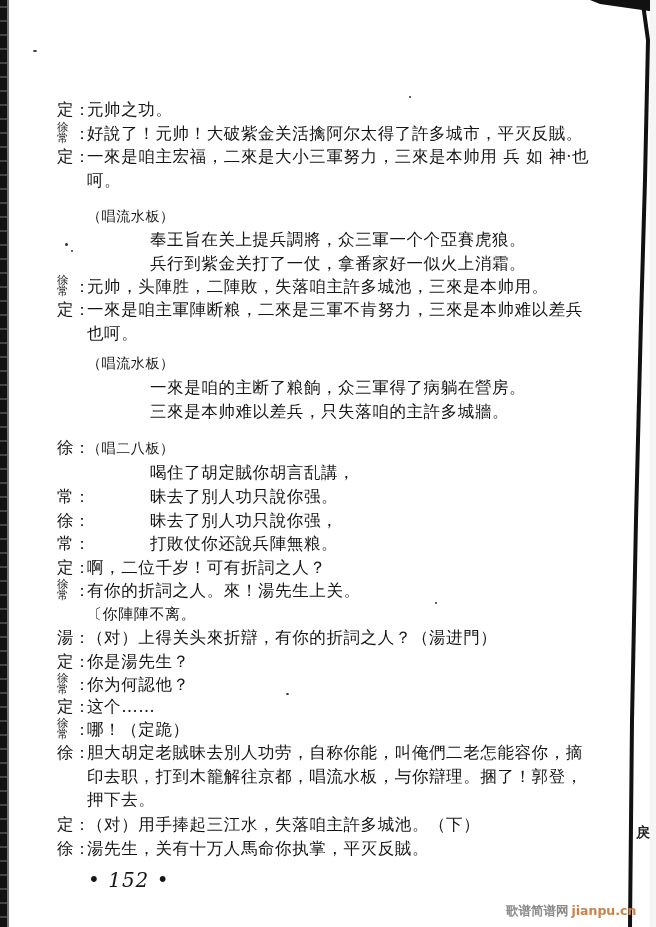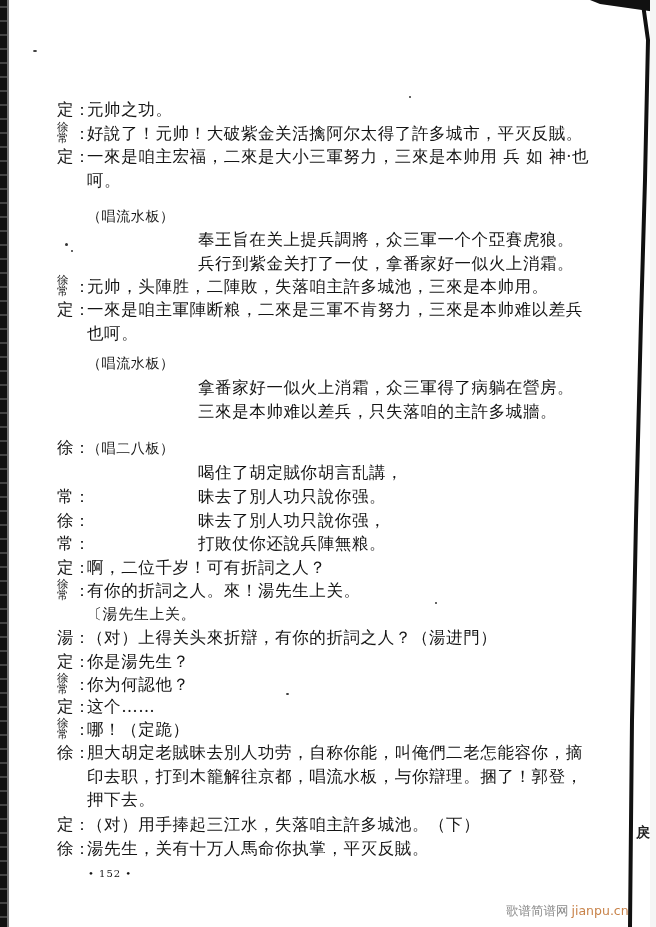--- a/index.html
+++ b/index.html
@@ -29,28 +29,28 @@
   }
   .spk {
     position: absolute; left: 0; top: 0; width: 28px; text-align: left;
   }
   .spk.stack {
     font-size: 11.5px; line-height: 11px; top: -1px;
   }
   .spk.stack span { display: block; }
   .spk .colon { position: absolute; left: 17px; top: 0; font-size: 16px; line-height: 22px; }
   .txt { position: absolute; left: 30px; top: 0; }
-  .txt.indent-song { left: 93px; margin-left: 48px; }
+  .txt.indent-song { left: 93px; }
   .page-number {
-    position: absolute; left: 88px; top: 868px; font-size: 10px; 
+    position: absolute; left: 88px; top: 868px; font-size: 20px; font-style: italic;
     font-family: "DejaVu Serif", serif; letter-spacing: 1px;
   }
   .watermark {
     position: absolute; left: 506px; top: 903px; font-size: 12.5px; color: #8a8a8a;
-    font-family: "DejaVu Sans", sans-serif; white-space: nowrap;
+    font-family: "DejaVu Sans", sans-serif; white-space: nowrap; font-weight: bold;
   }
   .watermark .url { color: #c8834a; margin-left: 3px; }
   .margin-char {
     position: absolute; left: 636px; top: 824px; font-size: 14px; font-weight: bold; color: #222;
   }
   .speck { position: absolute; background: #333; border-radius: 50%; }
 </style>
 </head>
 <body>
 
@@ -124,21 +124,21 @@
     <span class="txt">一來是咱主軍陣断粮，二來是三軍不肯努力，三來是本帅难以差兵</span>
   </div>
   <div class="line" style="top:323px">
     <span class="txt">也呵。</span>
   </div>
 
   <div class="line" style="top:352px; font-size:14px">
     <span class="txt">（唱流水板）</span>
   </div>
   <div class="line" style="top:377px">
-    <span class="txt indent-song">拿番家好一似火上消霜，众三軍得了病躺在營房。</span>
+    <span class="txt indent-song">一來是咱的主断了粮餉，众三軍得了病躺在營房。</span>
   </div>
   <div class="line" style="top:401px">
     <span class="txt indent-song">三來是本帅难以差兵，只失落咱的主許多城牆。</span>
   </div>
 
   <div class="line" style="top:437px">
     <span class="spk">徐</span>
     <span class="spk">
         <span class="colon">：</span>
       </span>
@@ -180,21 +180,21 @@
     <span class="spk stack">
         <span>徐</span>
         <span>常</span>
       </span>
     <span class="spk">
         <span class="colon">：</span>
       </span>
     <span class="txt">有你的折詞之人。來！湯先生上关。</span>
   </div>
   <div class="line" style="top:603px; font-size:15px">
-    <span class="txt">〔湯先生上关。</span>
+    <span class="txt">〔你陣陣不离。</span>
   </div>
 
   <div class="line" style="top:627px">
     <span class="spk">湯</span>
     <span class="spk">
         <span class="colon">：</span>
       </span>
     <span class="txt">（对）上得关头來折辯，有你的折詞之人？（湯进門）</span>
   </div>
   <div class="line" style="top:651px">

